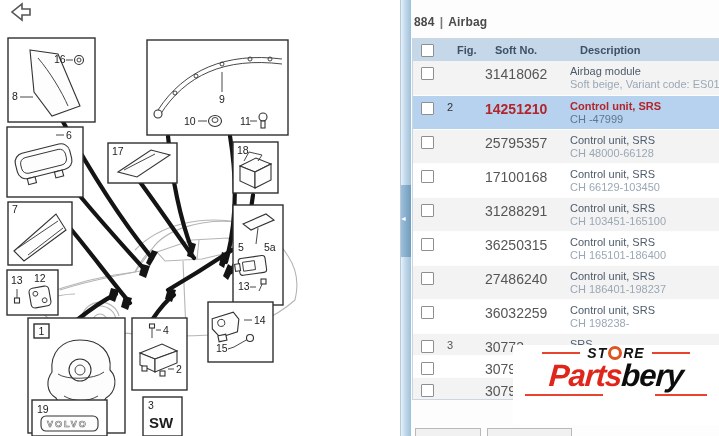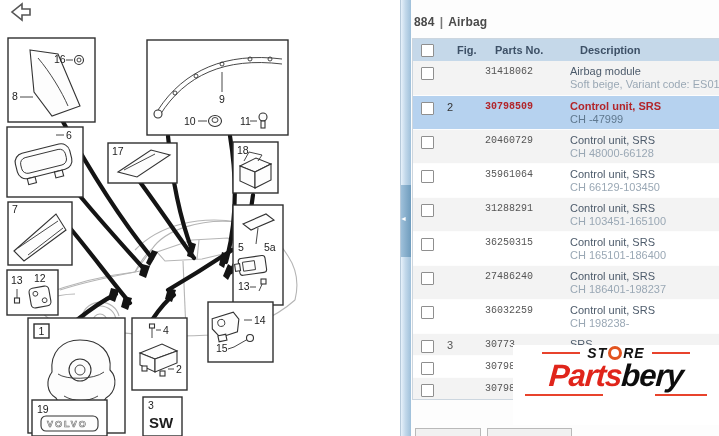--- a/index.html
+++ b/index.html
@@ -40,21 +40,21 @@
   .trow.alt{background:#f3f3f3;}
   .trow.selected{background:#b6d2ef;}
   .trow.compact{min-height:22px;}
   .cb{position:absolute;left:8px;top:6px;width:11px;height:11px;background:#fff;
       border:1px solid #8f8f8f;border-radius:1px;}
   .thead .cb{position:static;margin-left:8px;}
   .h-fig{margin-left:23px;width:38px;}
   .h-part{width:85px;}
   .h-desc{flex:1;}
   .c-fig{position:absolute;left:34px;top:5px;font-size:11px;color:#555;}
-  .c-part{position:absolute;left:72px;top:5px;font-size:10px;color:#555;white-space:nowrap;font-family:Liberation Mono, monospace;}
+  .c-part{position:absolute;left:72px;top:5px;font-size:14px;color:#555;white-space:nowrap;}
   .c-desc{position:absolute;left:157px;top:3px;right:2px;overflow:hidden;}
   .d1{display:block;font-size:11px;color:#4d5b6b;line-height:14px;white-space:nowrap;}
   .d2{display:block;font-size:11px;color:#9aa8b5;line-height:13px;white-space:nowrap;}
   .trow.red .c-part,.trow.red .d1{color:#b2252a;font-weight:bold;}
   .trow.selected .d2{color:#5f788f;}
   .trow.selected .c-fig{color:#333;}
   .trow + .trow{border-top:1px solid #fdfdfd;}
 
   .bottom-button{position:absolute;top:428px;height:16px;background:#f1f1f1;
                  border:1px solid #b9b9b9;box-sizing:border-box;}
@@ -297,55 +297,55 @@
 
   <div id="parts-panel">
     <div id="section-title">
       <span>884</span><span class="sep">|</span><span>Airbag</span>
     </div>
 
     <div id="parts-table">
       <div class="thead">
         <span class="cb"></span>
         <span class="h-fig">Fig.</span>
-        <span class="h-part">Parts No.</span>
+        <span class="h-part">Soft No.</span>
         <span class="h-desc">Description</span>
       </div>
       <div>
           <div class="trow alt">
         <span class="cb"></span>
         <span class="c-fig"></span>
         <span class="c-part">31418062</span>
         <span class="c-desc">
           <span class="d1">Airbag module</span>
           <span class="d2">Soft beige, Variant code: ES01 and</span>
         </span>
       </div>
           <div class="trow selected red">
         <span class="cb"></span>
         <span class="c-fig">2</span>
-        <span class="c-part">30798509</span>
+        <span class="c-part">14251210</span>
         <span class="c-desc">
           <span class="d1">Control unit, SRS</span>
           <span class="d2">CH -47999</span>
         </span>
       </div>
           <div class="trow alt">
         <span class="cb"></span>
         <span class="c-fig"></span>
-        <span class="c-part">20460729</span>
+        <span class="c-part">25795357</span>
         <span class="c-desc">
           <span class="d1">Control unit, SRS</span>
           <span class="d2">CH 48000-66128</span>
         </span>
       </div>
           <div class="trow">
         <span class="cb"></span>
         <span class="c-fig"></span>
-        <span class="c-part">35961064</span>
+        <span class="c-part">17100168</span>
         <span class="c-desc">
           <span class="d1">Control unit, SRS</span>
           <span class="d2">CH 66129-103450</span>
         </span>
       </div>
           <div class="trow alt">
         <span class="cb"></span>
         <span class="c-fig"></span>
         <span class="c-part">31288291</span>
         <span class="c-desc">

